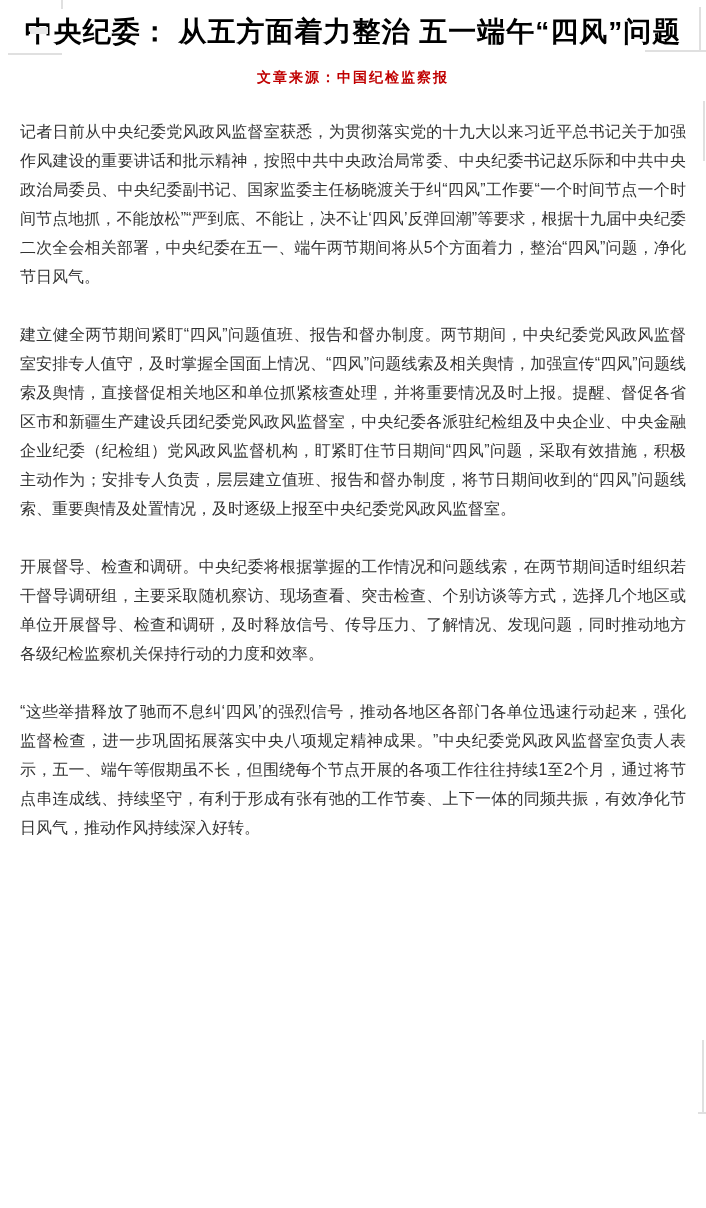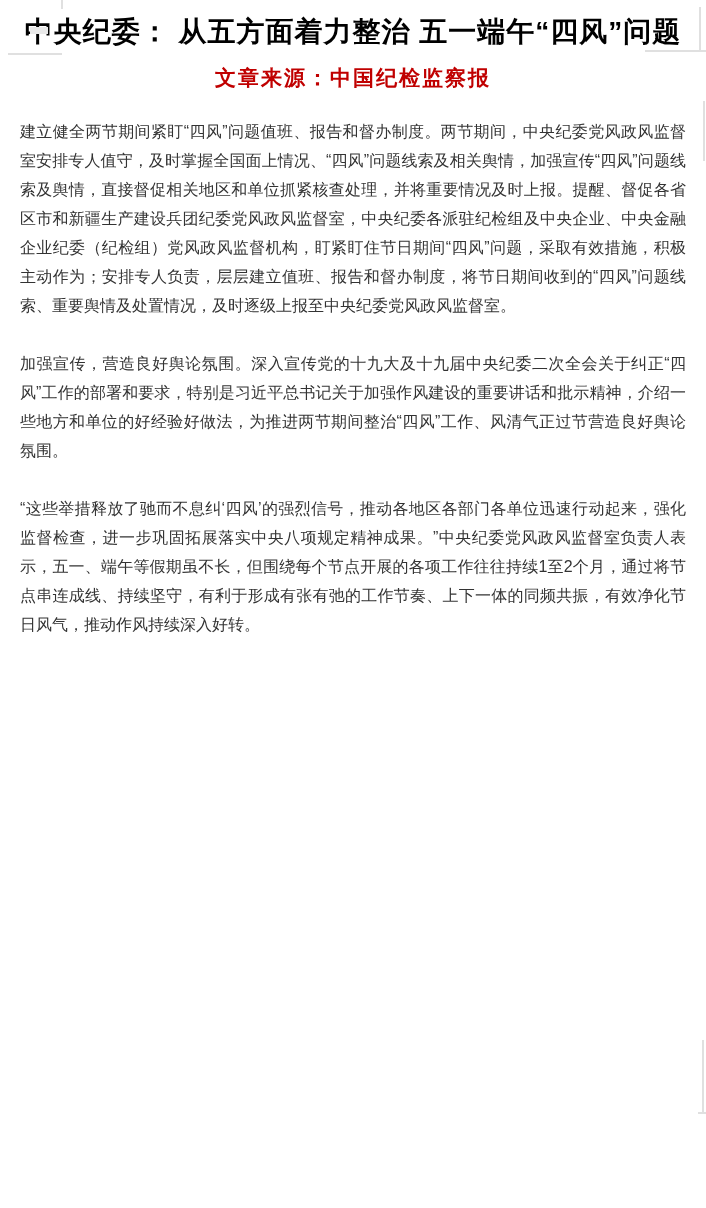--- a/index.html
+++ b/index.html
@@ -25,21 +25,21 @@
     font-size: 28px;
     line-height: 32px;
     font-weight: bold;
     color: #000000;
     font-family: "Liberation Sans", "DejaVu Sans", sans-serif;
     letter-spacing: 1px;
   }
   .article-source {
     margin-top: 20px;
     text-align: center;
-    font-size: 21px;
+    font-size: 14px;
     line-height: 20px;
     font-weight: bold;
     color: #c00000;
     font-family: "Liberation Serif", "DejaVu Serif", serif;
     letter-spacing: 2px;
   }
   .article-body {
     margin-top: 2px;
     padding: 0 20px;
     font-size: 16px;
@@ -69,22 +69,23 @@
 </head>
 <body>
 
 <div class="article">
 
   <h1 class="article-title">中央纪委： 从五方面着力整治 五一端午“四风”问题</h1>
 
   <div class="article-source">文章来源：中国纪检监察报</div>
 
   <div class="article-body">
+    <p>记者日前从中央纪委党风政风监督室获悉，为贯彻落实党的十九大以来习近平总书记关于加强作风建设的重要讲话和批示精神，按照中共中央政治局常委、中央纪委书记赵乐际和中共中央政治局委员、中央纪委副书记、国家监委主任杨晓渡关于纠“四风”工作要“一个时间节点一个时间节点地抓，不能放松”“严到底、不能让，决不让‘四风’反弹回潮”等要求，根据十九届中央纪委二次全会相关部署，中央纪委在五一、端午两节期间将从5个方面着力，整治“四风”问题，净化节日风气。</p>
     <p>建立健全两节期间紧盯“四风”问题值班、报告和督办制度。两节期间，中央纪委党风政风监督室安排专人值守，及时掌握全国面上情况、“四风”问题线索及相关舆情，加强宣传“四风”问题线索及舆情，直接督促相关地区和单位抓紧核查处理，并将重要情况及时上报。提醒、督促各省区市和新疆生产建设兵团纪委党风政风监督室，中央纪委各派驻纪检组及中央企业、中央金融企业纪委（纪检组）党风政风监督机构，盯紧盯住节日期间“四风”问题，采取有效措施，积极主动作为；安排专人负责，层层建立值班、报告和督办制度，将节日期间收到的“四风”问题线索、重要舆情及处置情况，及时逐级上报至中央纪委党风政风监督室。</p>
-    <p>加强宣传，营造良好舆论氛围。深入宣传党的十九大及十九届中央纪委二次全会关于纠正“四风”工作的部署和要求，特别是习近平总书记关于加强作风建设的重要讲话和批示精神，介绍一些地方和单位的好经验好做法，为推进两节期间整治“四风”工作、风清气正过节营造良好舆论氛围。</p>
+    <p>开展督导、检查和调研。中央纪委将根据掌握的工作情况和问题线索，在两节期间适时组织若干督导调研组，主要采取随机察访、现场查看、突击检查、个别访谈等方式，选择几个地区或单位开展督导、检查和调研，及时释放信号、传导压力、了解情况、发现问题，同时推动地方各级纪检监察机关保持行动的力度和效率。</p>
     <p>“这些举措释放了驰而不息纠‘四风’的强烈信号，推动各地区各部门各单位迅速行动起来，强化监督检查，进一步巩固拓展落实中央八项规定精神成果。”中央纪委党风政风监督室负责人表示，五一、端午等假期虽不长，但围绕每个节点开展的各项工作往往持续1至2个月，通过将节点串连成线、持续坚守，有利于形成有张有弛的工作节奏、上下一体的同频共振，有效净化节日风气，推动作风持续深入好转。</p>
   </div>
 
   <div class="frag frag-tl-v"></div>
   <div class="frag frag-tl-h"></div>
   <div class="frag light frag-tl-sm"></div>
   <div class="frag frag-tr-v"></div>
   <div class="frag frag-tr-h"></div>
   <div class="frag frag-rm-v"></div>
   <div class="frag frag-rl-v"></div>

